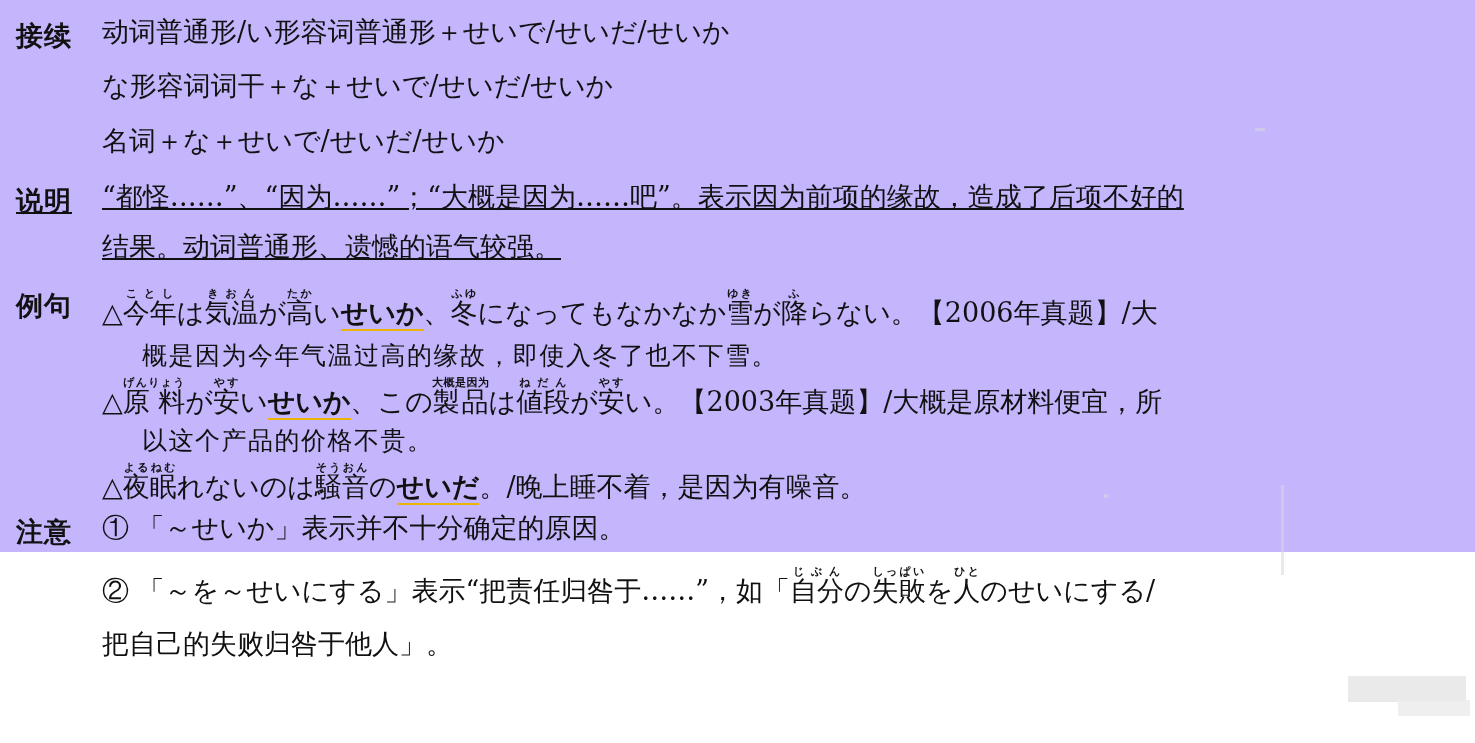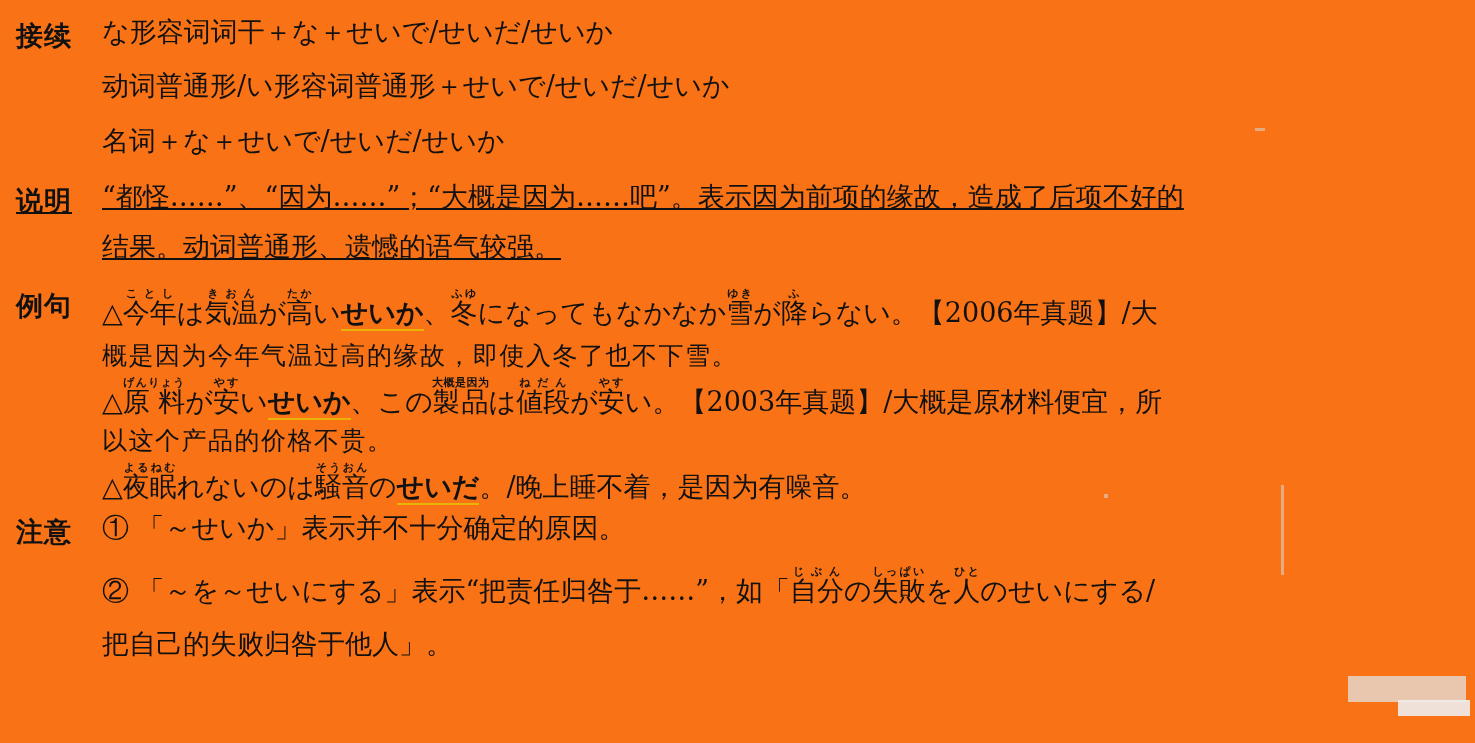--- a/index.html
+++ b/index.html
@@ -10,22 +10,22 @@
   body {
     width: 1475px;
     height: 743px;
     overflow: hidden;
     font-family: "DejaVu Serif", "Liberation Serif", serif;
     color: #111111;
   }
   .page {
     position: relative;
     width: 1475px;
-    height: 743px;
-    background: #f97316;
+    height: 552px;
+    background: #c4b5fd;
   }
 
   
   .row {
     display: flex;
     align-items: flex-start;
   }
   .label {
     flex: 0 0 92px;
     font-weight: bold;
@@ -60,20 +60,21 @@
   }
   .ex .jp {
     font-size: 27px;
     line-height: 1.12;
     white-space: nowrap;
   }
   .ex .cn {
     font-size: 25px;
     line-height: 1.15;
     margin-top: 14px;
+    margin-left: 40px;
     letter-spacing: 1.5px;
     white-space: nowrap;
   }
   .ex .cn.tight { margin-top: 10px; }
 
   
   .key {
     font-weight: bold;
     border-bottom: 2px solid #eab308;
     padding-bottom: 1px;
@@ -123,22 +124,22 @@
   <div class="artifact" style="left:1281px; top:485px; width:3px; height:90px;"></div>
   <div class="artifact" style="left:1104px; top:494px; width:4px; height:4px;"></div>
   <div class="smudge" style="left:1348px; top:676px; width:118px; height:26px;"></div>
   <div class="smudge2" style="left:1398px; top:700px; width:72px; height:16px;"></div>
 
   <div class="content">
 
     <div class="row sec-setsuzoku">
       <div class="label">接续</div>
       <div class="body">
+        <div class="line">动词普通形/い形容词普通形＋せいで/せいだ/せいか</div>
         <div class="line">な形容词词干＋な＋せいで/せいだ/せいか</div>
-        <div class="line">动词普通形/い形容词普通形＋せいで/せいだ/せいか</div>
         <div class="line">名词＋な＋せいで/せいだ/せいか</div>
       </div>
     </div>
 
     <div class="row sec-setsumei">
       <div class="label">说明</div>
       <div class="body">
         <div class="line">“都怪……”、“因为……”；“大概是因为……吧”。表示因为前项的缘故，造成了后项不好的</div>
         <div class="line">结果。动词普通形、遗憾的语气较强。</div>
       </div>

